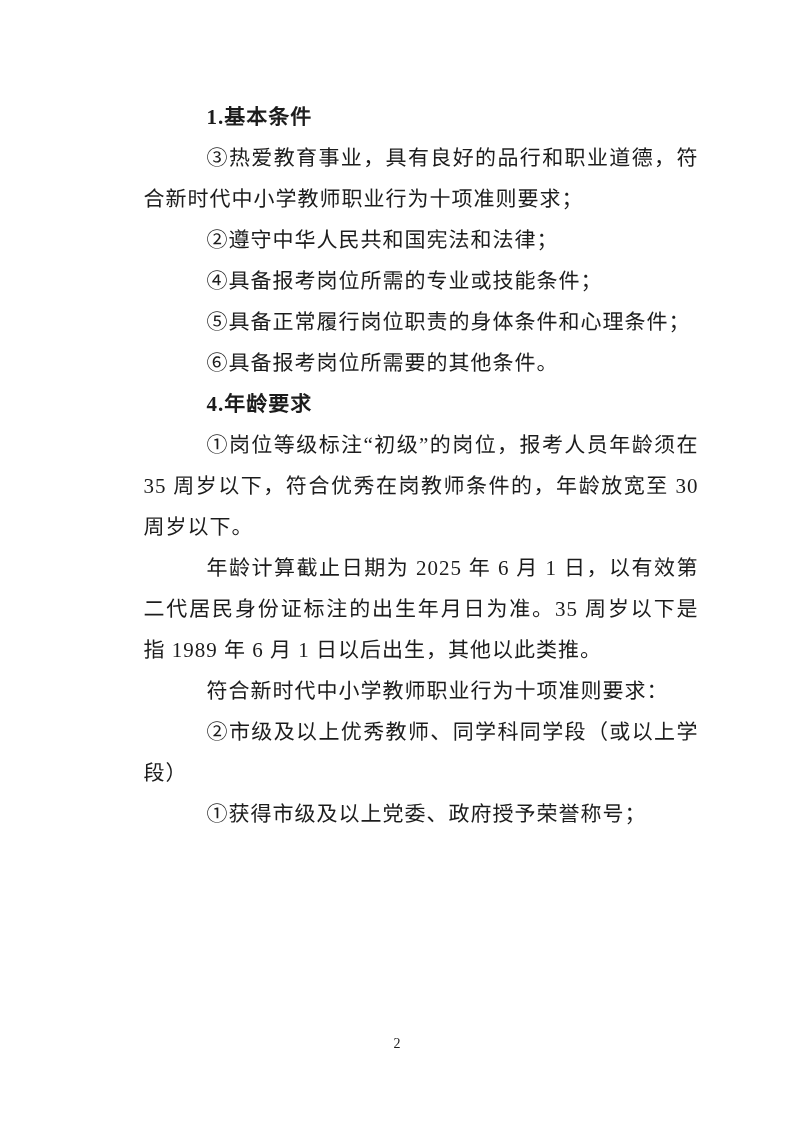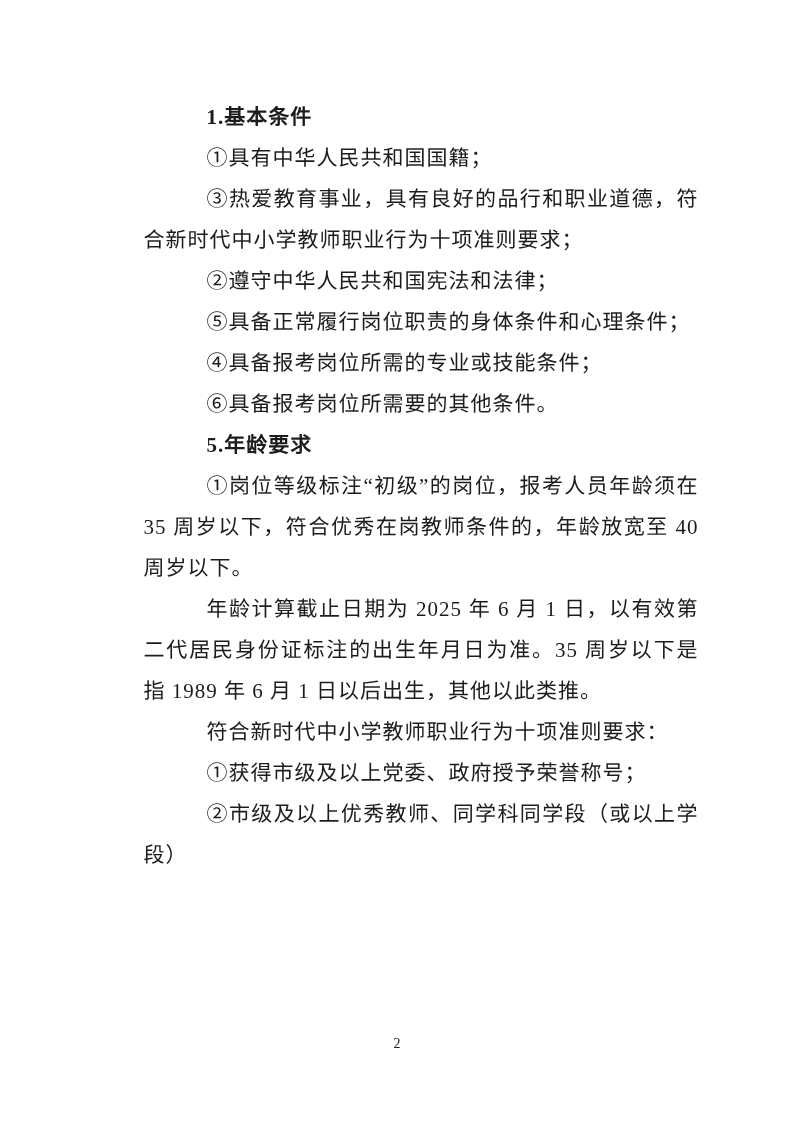--- a/index.html
+++ b/index.html
@@ -43,27 +43,26 @@
     color: #1c1c1c;
     font-family: "Liberation Serif", "DejaVu Serif", serif;
   }
 </style>
 </head>
 <body>
 
 <div class="page">
   <div class="doc">
     <p class="heading">1.基本条件</p>
-    <p>①具有中华人民共和国国籍；</p>
     <p>③热爱教育事业，具有良好的品行和职业道德，符合新时代中小学教师职业行为十项准则要求；</p>
     <p>②遵守中华人民共和国宪法和法律；</p>
+    <p>④具备报考岗位所需的专业或技能条件；</p>
     <p>⑤具备正常履行岗位职责的身体条件和心理条件；</p>
-    <p>④具备报考岗位所需的专业或技能条件；</p>
     <p>⑥具备报考岗位所需要的其他条件。</p>
-    <p class="heading">5.年龄要求</p>
-    <p>①岗位等级标注“初级”的岗位，报考人员年龄须在 35 周岁以下，符合优秀在岗教师条件的，年龄放宽至 40 周岁以下。</p>
+    <p class="heading">4.年龄要求</p>
+    <p>①岗位等级标注“初级”的岗位，报考人员年龄须在 35 周岁以下，符合优秀在岗教师条件的，年龄放宽至 30 周岁以下。</p>
     <p>年龄计算截止日期为 2025 年 6 月 1 日，以有效第二代居民身份证标注的出生年月日为准。35 周岁以下是指 1989 年 6 月 1 日以后出生，其他以此类推。</p>
     <p>符合新时代中小学教师职业行为十项准则要求：</p>
+    <p>②市级及以上优秀教师、同学科同学段（或以上学段）</p>
     <p>①获得市级及以上党委、政府授予荣誉称号；</p>
-    <p>②市级及以上优秀教师、同学科同学段（或以上学段）</p>
   </div>
   <div class="page-number">2</div>
 </div>
 
 </body></html>

